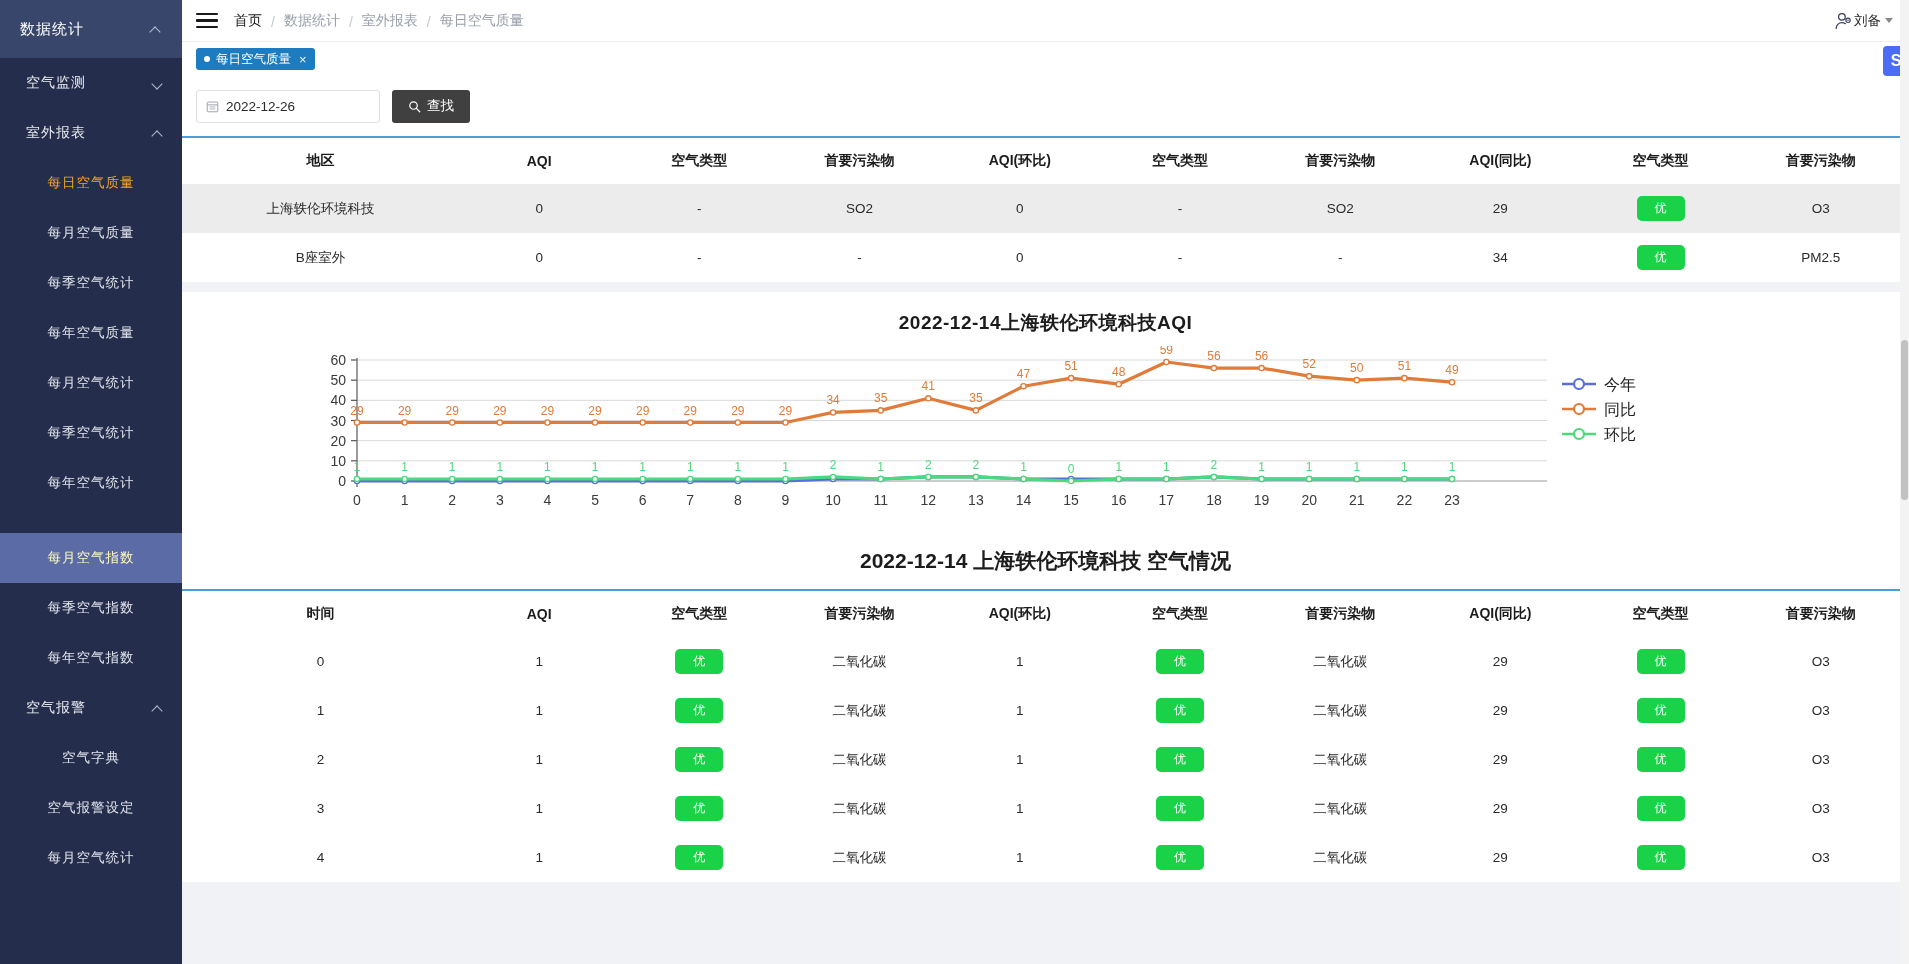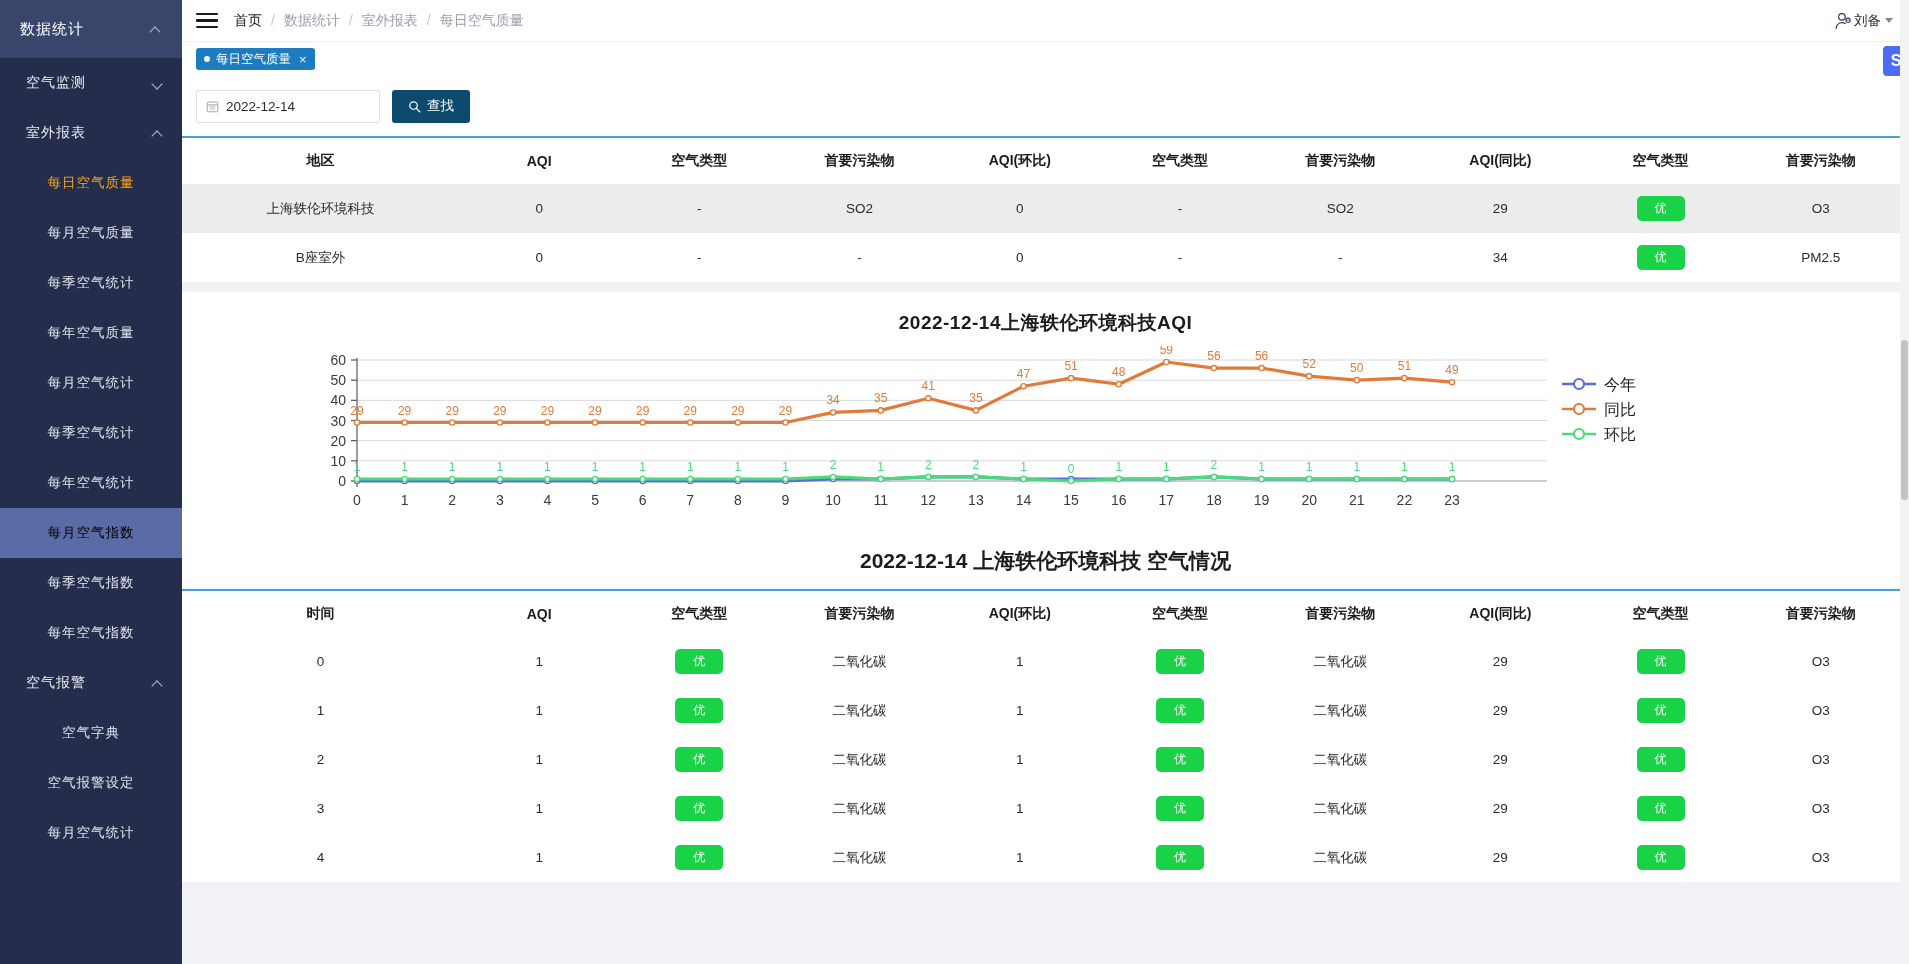--- a/index.html
+++ b/index.html
@@ -7,49 +7,49 @@
   body { display:flex; }
 
   
   .sidebar { width:182px; height:964px; background:#242e4c; flex:0 0 182px; overflow:hidden; position:relative; }
   .side-root { height:58px; background:#38466b; display:flex; align-items:center; padding:0 20px; color:#fff; font-size:15px; }
   .side-root .lbl { flex:1; letter-spacing:1px; }
   .side-grp { height:50px; display:flex; align-items:center; padding:0 18px 0 26px; color:#e9eaf0; font-size:14px; cursor:pointer; }
   .side-grp .lbl { flex:1; letter-spacing:1px; }
   .side-item { height:50px; display:flex; align-items:center; justify-content:center; color:#e2e4ec; font-size:13.5px; cursor:pointer; letter-spacing:1px; }
   .side-item.active-orange { color:#f5a523; }
-  .side-item.active-blue { background:#5a6ba5; color:#000000; }
+  .side-item.active-blue { background:#5a6ba5; color:#fef9c3;margin-top:25px; }
   .chev { width:12px; height:12px; display:inline-block; position:relative; opacity:.85; }
   .chev::before { content:""; position:absolute; left:1px; top:3px; width:7px; height:7px; border-right:1.6px solid #cfd3e0; border-bottom:1.6px solid #cfd3e0; transform:rotate(45deg); }
   .chev.up::before { transform:rotate(225deg); top:5px; }
 
   
   .right { flex:1; height:964px; display:flex; flex-direction:column; background:#f0f2f5; overflow:hidden; position:relative; }
 
   .topbar { height:42px; background:#fff; display:flex; align-items:center; padding:0 16px 0 14px; border-bottom:1px solid #eceef2; flex:0 0 42px; }
   .burger { width:22px; height:16px; display:flex; flex-direction:column; justify-content:space-between; cursor:pointer; margin-right:16px; }
   .burger i { display:block; height:2.4px; background:#1a1a1a; border-radius:1px; }
-  .crumbs { display:flex; align-items:flex-start; font-size:14px; }
+  .crumbs { display:flex; align-items:flex-end; font-size:14px; }
   .crumbs .c0 { color:#1a1a1a; }
   .crumbs .c { color:#9aa0ab; }
   .crumbs .sep { color:#c4c8d0; margin:0 9px; }
   .topbar .spacer { flex:1; }
   .userbox { display:flex; align-items:center; font-size:13.5px; color:#2b2b2b; cursor:pointer; }
   .user-ico { width:20px; height:20px; }
   .caret-dn { width:0;height:0;border-left:4.5px solid transparent;border-right:4.5px solid transparent;border-top:5px solid #888; margin-left:4px;}
 
   .tabbar { height:34px; background:#fff; display:flex; align-items:center; padding:0 14px; flex:0 0 34px; position:relative; }
   .tab-chip { height:22px; background:#1d7bbf; color:#fff; font-size:12.5px; border-radius:3px; display:flex; align-items:center; gap:6px; padding:0 8px; cursor:pointer; }
   .tab-chip .dot { width:6px;height:6px;border-radius:50%;background:#fff;display:inline-block; }
   .tab-chip .x { font-size:13px; opacity:.95; padding-left:2px; }
 
   .search-row { height:60px; background:#fff; display:flex; align-items:center; padding:0 14px; gap:12px; flex:0 0 60px; }
   .date-field { width:184px; height:33px; border:1px solid #dcdfe6; border-radius:3px; display:flex; align-items:center; gap:7px; padding:0 9px; font-size:13.5px; color:#2b2b2b; background:#fff; cursor:text;}
   .cal-ico { width:13px;height:13px; flex:0 0 13px;}
-  .btn-search { height:33px; background:#0c4a6e; color:#fff; border:none; border-radius:3px; font-size:13.5px; padding:0 16px; display:flex; align-items:center; gap:6px; cursor:pointer; font-family:inherit; }
+  .btn-search { height:33px; background:#404040; color:#fff; border:none; border-radius:3px; font-size:13.5px; padding:0 16px; display:flex; align-items:center; gap:6px; cursor:pointer; font-family:inherit; }
   .mag { width:13px; height:13px; }
 
   .scroll { flex:1; overflow:hidden; position:relative; background:#f0f2f5; }
 
   .card { background:#fff; margin:0 8px 10px 0; }
   .tbl { width:100%; border-collapse:collapse; table-layout:fixed; }
   .tbl thead tr { border-top:2px solid #4a9fd8; }
   .tbl th { font-size:14px; font-weight:bold; color:#1c1c1c; padding:14px 4px; text-align:center; }
   .tbl td { font-size:13.5px; color:#2b2b2b; padding:12px 4px; text-align:center; }
   .tbl tbody tr.alt { background:#ececec; }
@@ -143,21 +143,21 @@
   </div>
 
   <div class="search-row">
     <div class="date-field">
       <svg class="cal-ico" viewBox="0 0 16 16">
         <rect x="1.5" y="2.5" width="13" height="12" rx="1" fill="none" stroke="#9aa0ab" stroke-width="1.2"></rect>
         <line x1="1.5" y1="6" x2="14.5" y2="6" stroke="#9aa0ab" stroke-width="1.2"></line>
         <line x1="4.5" y1="8.5" x2="11.5" y2="8.5" stroke="#9aa0ab" stroke-width="1"></line>
         <line x1="4.5" y1="11" x2="11.5" y2="11" stroke="#9aa0ab" stroke-width="1"></line>
       </svg>
-      <span>2022-12-14</span>
+      <span>2022-12-26</span>
     </div>
     <button class="btn-search">
       <svg class="mag" viewBox="0 0 16 16">
         <circle cx="6.8" cy="6.8" r="4.6" fill="none" stroke="#fff" stroke-width="1.5"></circle>
         <line x1="10.3" y1="10.3" x2="14.4" y2="14.4" stroke="#fff" stroke-width="1.7" stroke-linecap="round"></line>
       </svg>
       <span>查找</span>
     </button>
   </div>
 

